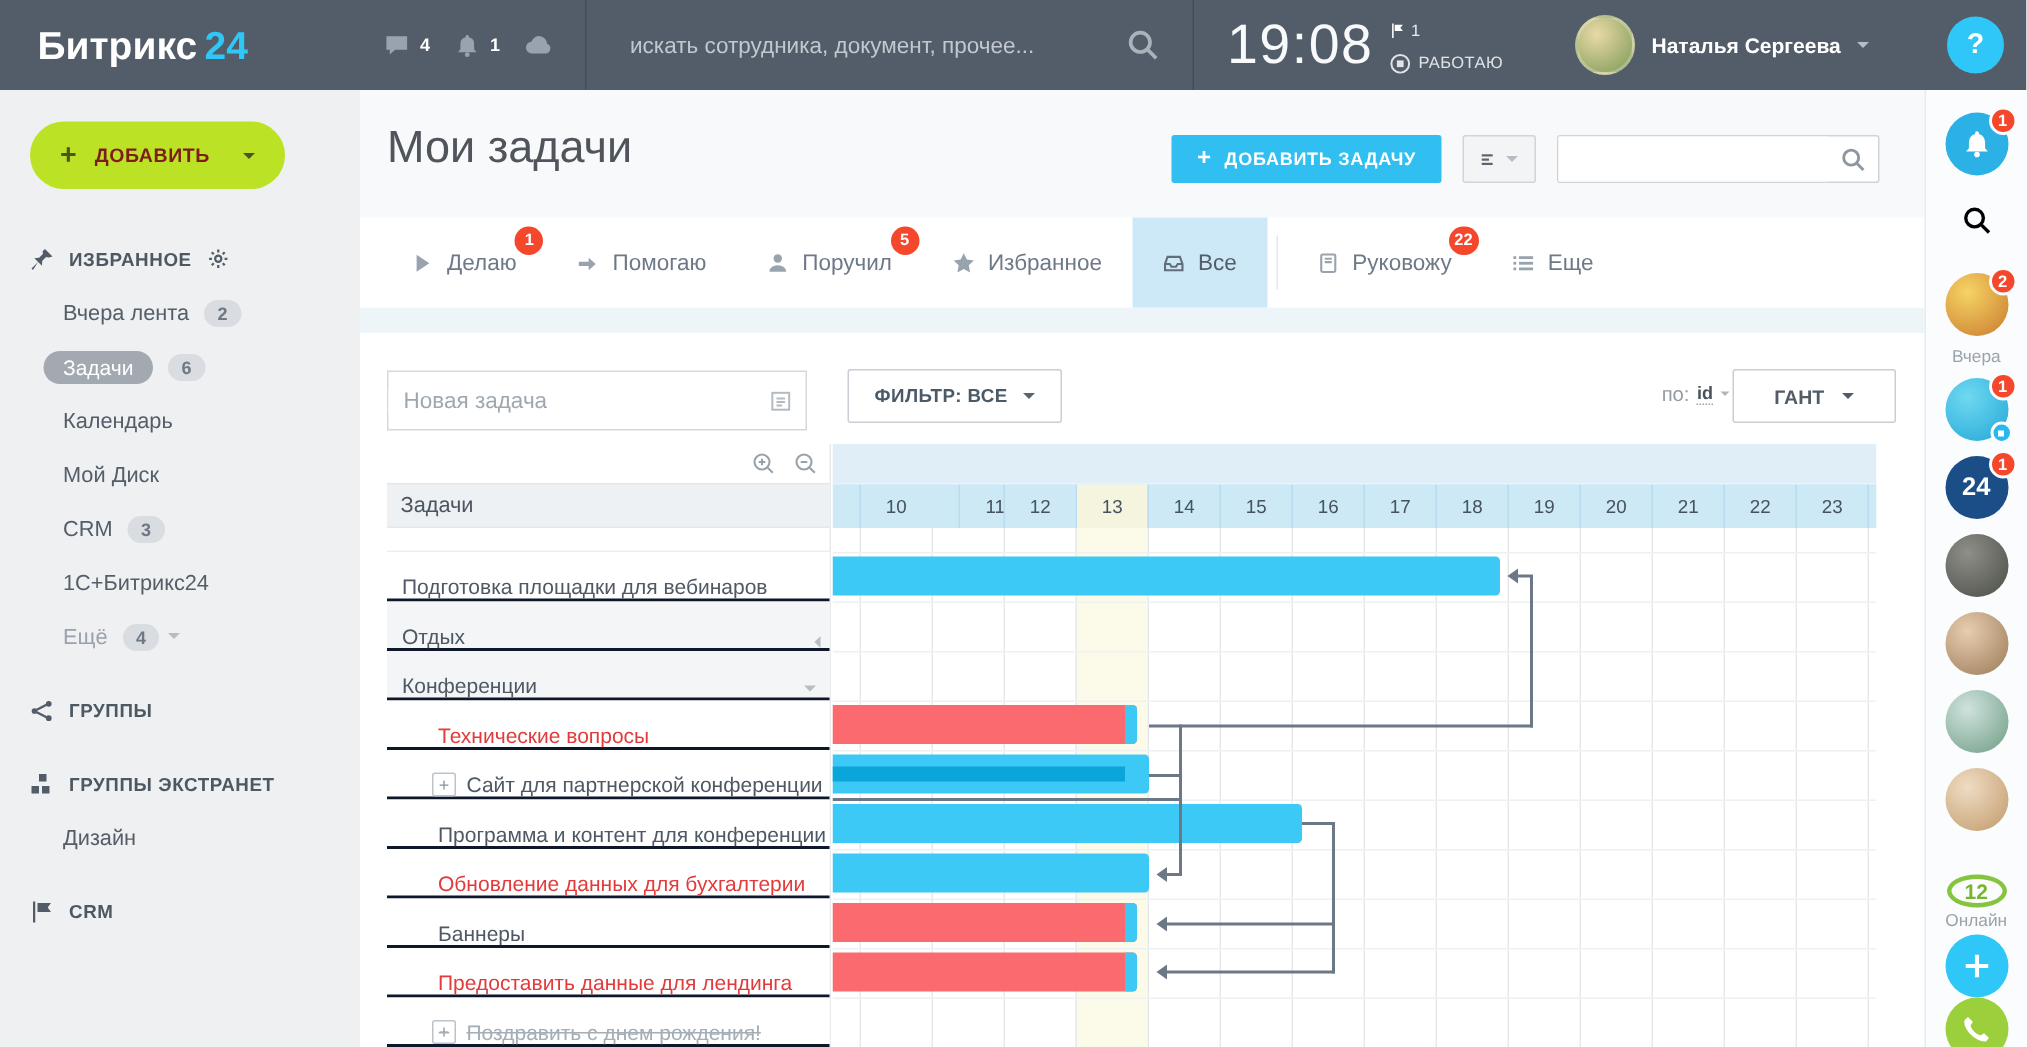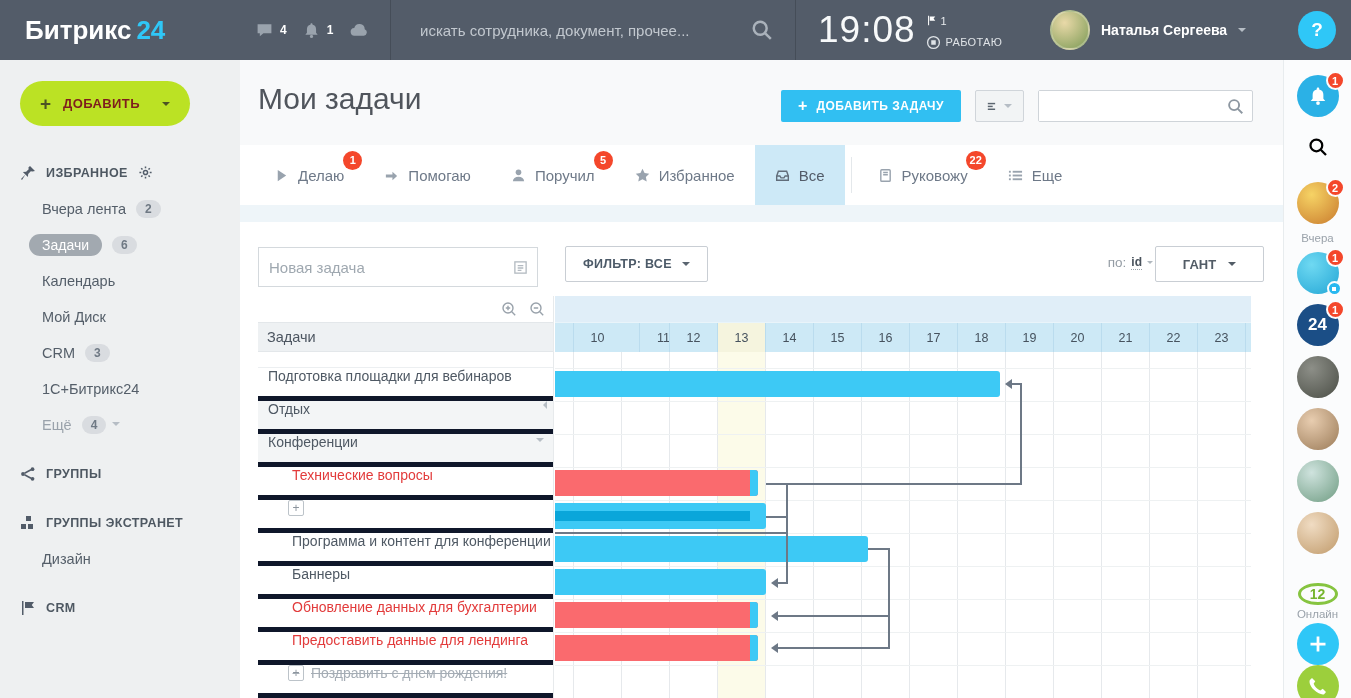--- a/index.html
+++ b/index.html
@@ -91,21 +91,21 @@
   .gantt-btn { position:absolute; right:19px; top:24px; width:109px; height:36px; background:#fff; border:1px solid #c9ced4; border-radius:2px; display:flex; align-items:center; justify-content:center; gap:12px; cursor:pointer; font-size:13px; font-weight:bold; color:#525c66; font-family:inherit; }
   .gantt-btn .caret { border-top-color:#525c66; }
 
   
   .gantt { position:absolute; left:18px; right:32px; top:74px; bottom:0; }
   .g-left { position:absolute; left:0; top:0; width:296px; bottom:0; border-right:1px solid #e7eaec; background:#fff; }
   .g-tools { height:26px; display:flex; justify-content:flex-end; align-items:center; gap:12px; padding-right:8px; }
   .g-tools .ic { width:16px; height:16px; color:#99a2ab; cursor:pointer; }
   .g-col-head { height:30px; background:#eef1f3; border-top:1px solid #e3e7ea; border-bottom:1px solid #e3e7ea; display:flex; align-items:center; padding-left:9px; font-size:14.5px; color:#4c5560; }
   .g-spacer { height:16px; border-bottom:1px solid #eceff1; }
-  .g-row { height:33px; display:flex; align-items:flex-start; border-bottom:5px solid #0f172a; font-size:14px; color:#4f5964; padding-left:10px; cursor:pointer; background:#fff; }
+  .g-row { height:33px; display:flex; align-items:flex-end; border-bottom:2px solid #0f172a; font-size:14px; color:#4f5964; padding-left:10px; cursor:pointer; background:#fff; }
   .g-row.group { background:#f3f5f6; }
   .g-row.ind { padding-left:34px; }
   .g-row.overdue { color:#e23b3b; }
   .g-row.done { color:#a5adb5; text-decoration:line-through; }
   .plus-box { width:16px; height:16px; border:1px solid #bcc3c9; border-radius:2px; background:#fff; color:#8b949d; font-size:12px; line-height:14px; text-align:center; margin-right:7px; flex:none; cursor:pointer; text-decoration:none; display:inline-block; }
   .g-caret { margin-left:auto; margin-right:9px; width:0; height:0; }
   .g-caret.collapsed { border:4px solid transparent; border-right-color:#b6bdc4; margin-right:6px; }
   .g-caret.expanded { border:4px solid transparent; border-top-color:#b6bdc4; margin-top:4px; }
 
   .g-chart { position:absolute; left:297px; top:0; width:696px; bottom:0; overflow:hidden; }
@@ -443,29 +443,30 @@
               </div>
               <div class="g-row group">
                 <span>Конференции</span>
                 <span class="g-caret expanded"></span>
               </div>
               <div class="g-row ind overdue">
                 <span>Технические вопросы</span>
               </div>
               <div class="g-row" style="padding-left: 30px;">
                 <span class="plus-box">+</span>
+                <span>Сайт для партнерской конференции</span>
               </div>
               <div class="g-row ind">
                 <span>Программа и контент для конференции</span>
               </div>
+              <div class="g-row ind overdue">
+                <span>Обновление данных для бухгалтерии</span>
+              </div>
               <div class="g-row ind">
                 <span>Баннеры</span>
-              </div>
-              <div class="g-row ind overdue">
-                <span>Обновление данных для бухгалтерии</span>
               </div>
               <div class="g-row ind overdue">
                 <span>Предоставить данные для лендинга</span>
               </div>
               <div class="g-row done" style="padding-left: 30px;">
                 <span class="plus-box">+</span>
                 <span>Поздравить с днем рождения!</span>
               </div>
             </div>
         </div>

